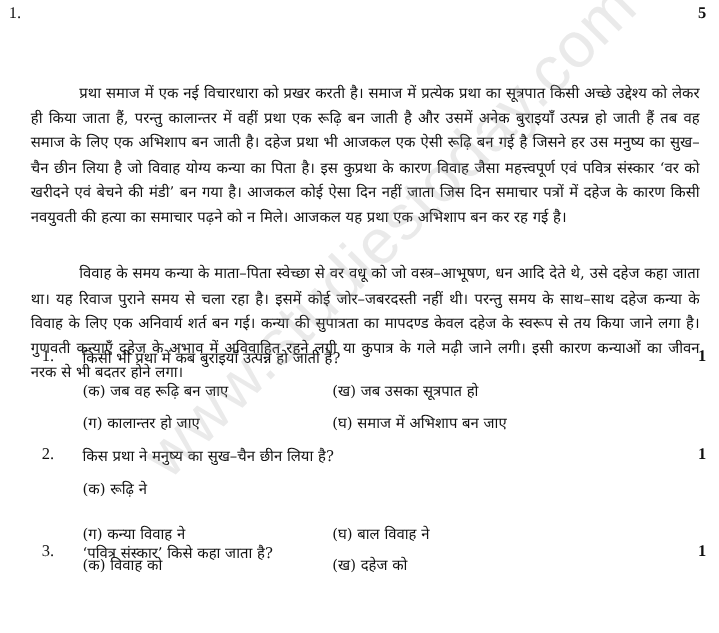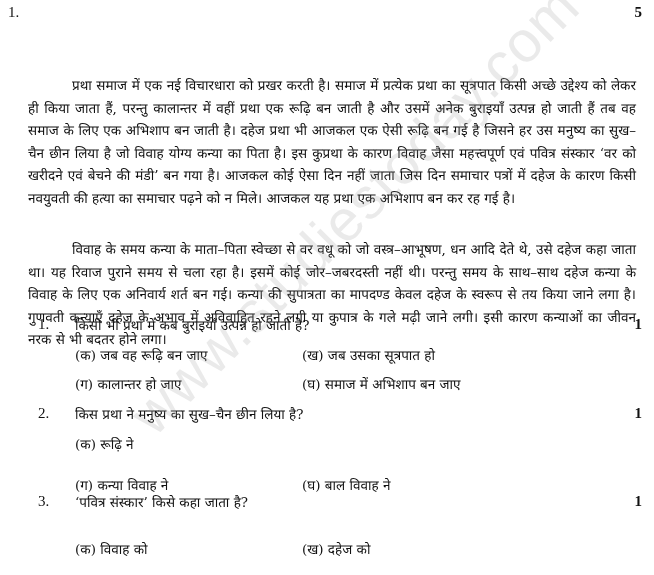--- a/index.html
+++ b/index.html
@@ -131,20 +131,20 @@
   <div class="row" style="top:476px; height:22px;text-decoration:underline;">
     <span class="opt opt-a">(ग) कन्या विवाह ने</span>
     <span class="opt opt-b">(घ) बाल विवाह ने</span>
   </div>
 
   <div class="row" style="top:493px; height:22px;">
     <span class="q-num">3.</span>
     <span class="q-text">‘पवित्र संस्कार’ किसे कहा जाता है?</span>
     <span class="q-marks">1</span>
   </div>
-  <div class="row" style="top:540px; height:22px;">
+  <div class="row" style="top:504px; height:22px;">
     <span class="opt opt-a">(क) विवाह को</span>
     <span class="opt opt-b">(ख) दहेज को</span>
   </div>
 
   <div class="watermark">www.studiestoday.com</div>
 
 </div>
 
 </body></html>

